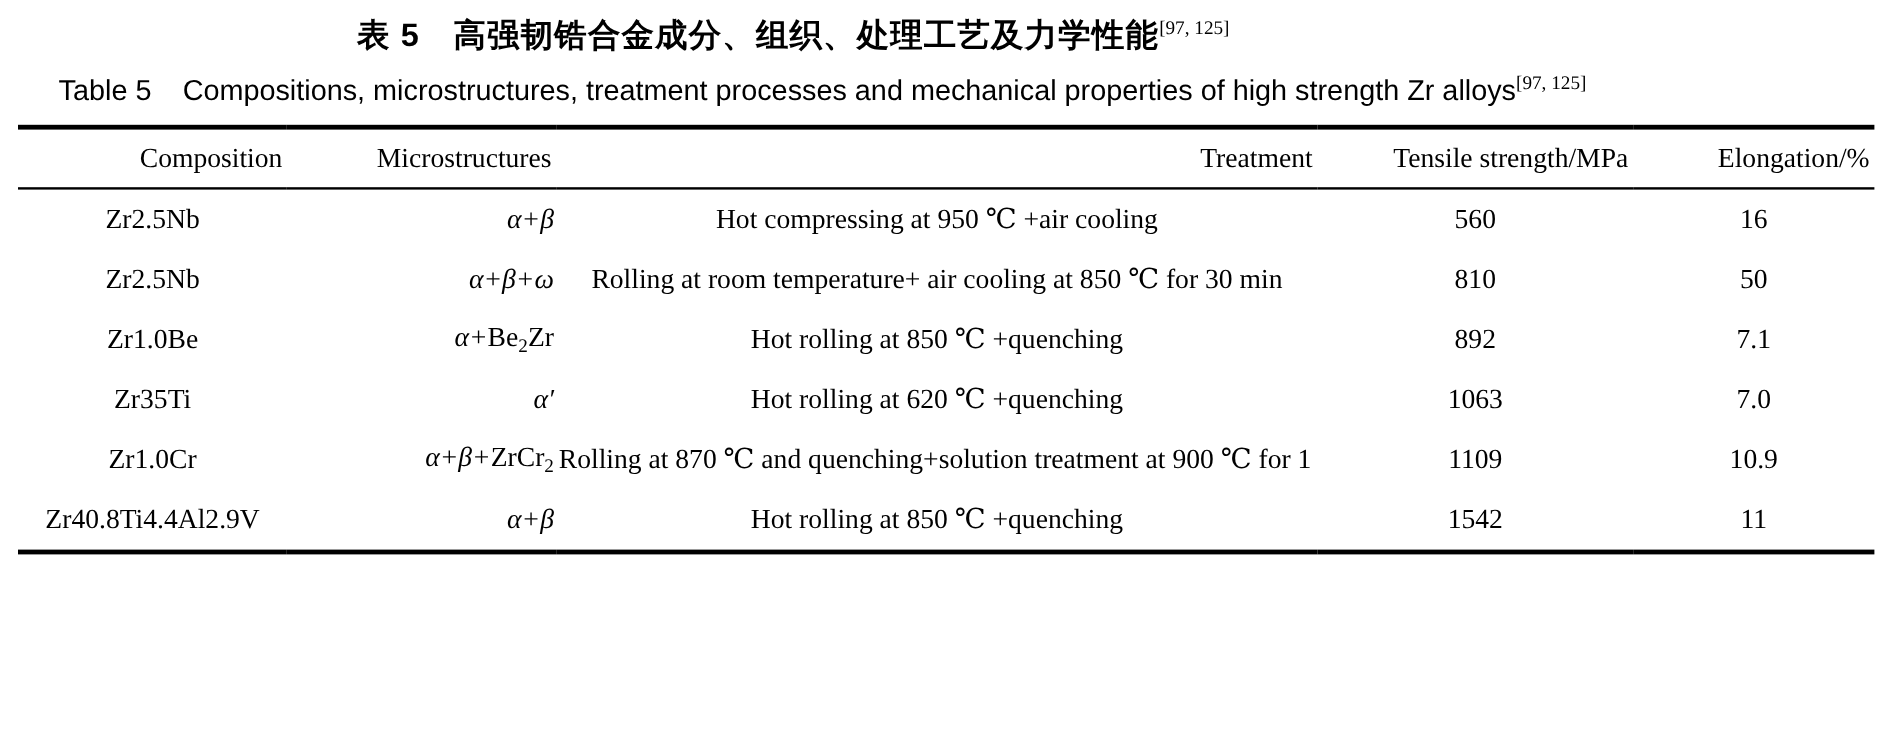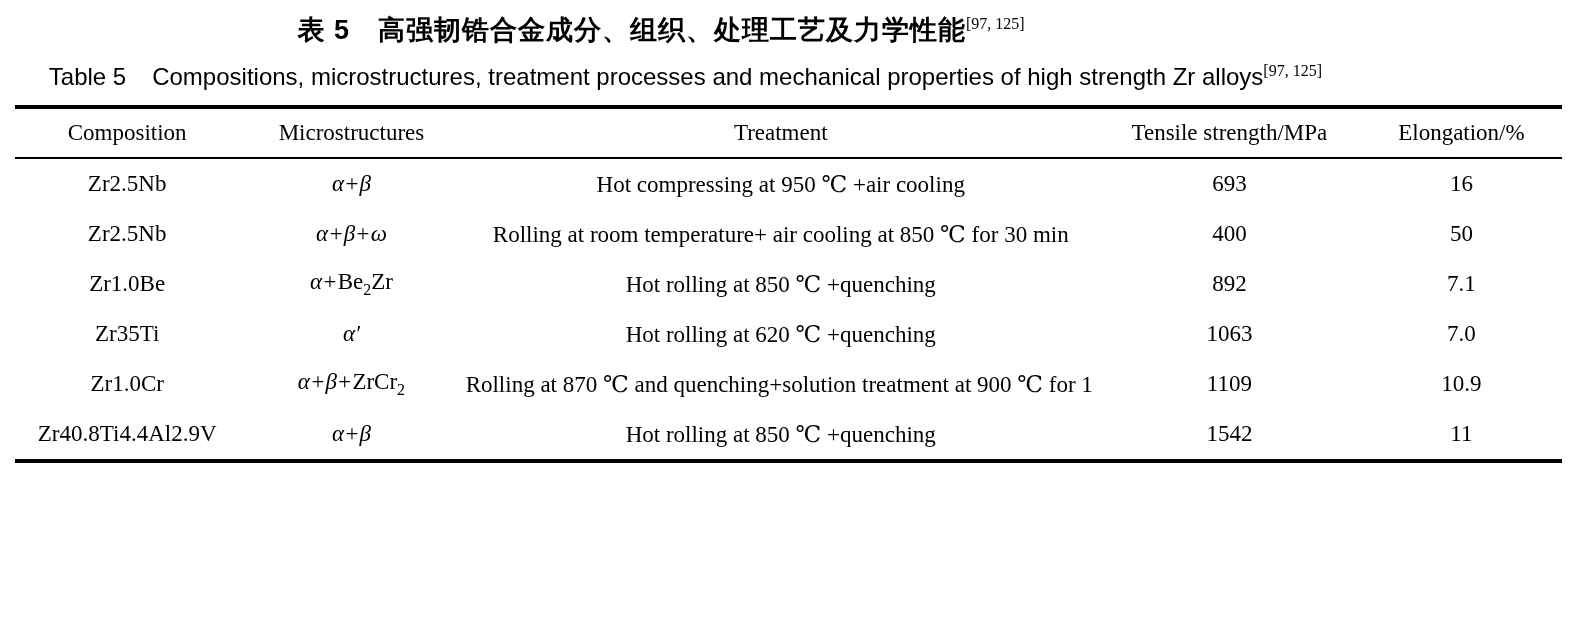--- a/index.html
+++ b/index.html
@@ -52,39 +52,39 @@
     font-family: "Liberation Serif", "DejaVu Serif", serif;
     font-size: 23px;
     table-layout: fixed;
   }
   thead tr {
     border-bottom: 2px solid #000;
   }
   th {
     font-weight: normal;
     height: 48px;
-    text-align: center;
+    text-align: right;
     padding: 0 4px;
     overflow: hidden;
     white-space: nowrap;
   }
   td {
     height: 50px;
     text-align: center;
     vertical-align: middle;
     padding: 0 2px;
     overflow: hidden;
     white-space: nowrap;
   }
   .col-composition { width: 14.5%; }
   .col-micro       { width: 14.5%; }
   .col-treatment   { width: 41%; }
   .col-tensile     { width: 17%; }
   .col-elong       { width: 13%; }
-  td.micro { font-style: italic; }
+  td.micro { font-style: italic; text-align: right; }
   td.micro .rm, td.micro sub { font-style: normal; }
   td.micro sub { font-size: 16px; }
 </style>
 </head>
 <body>
 
 <div class="page">
 
   <div class="title-zh">
     <span>表 5　高强韧锆合金成分、组织、处理工艺及力学性能</span><sup>[97, 125]</sup>
@@ -109,28 +109,28 @@
         <th>Treatment</th>
         <th>Tensile strength/MPa</th>
         <th>Elongation/%</th>
       </tr>
     </thead>
     <tbody>
         <tr>
           <td>Zr2.5Nb</td>
           <td class="micro">α+β</td>
           <td>Hot compressing at 950 ℃ +air cooling</td>
-          <td>693</td>
+          <td>560</td>
           <td>16</td>
         </tr>
         <tr>
           <td>Zr2.5Nb</td>
           <td class="micro">α+β+ω</td>
           <td>Rolling at room temperature+ air cooling at 850 ℃ for 30 min</td>
-          <td>400</td>
+          <td>810</td>
           <td>50</td>
         </tr>
         <tr>
           <td>Zr1.0Be</td>
           <td class="micro">α+<span class="rm">Be</span><sub>2</sub><span class="rm">Zr</span></td>
           <td>Hot rolling at 850 ℃ +quenching</td>
           <td>892</td>
           <td>7.1</td>
         </tr>
         <tr>

